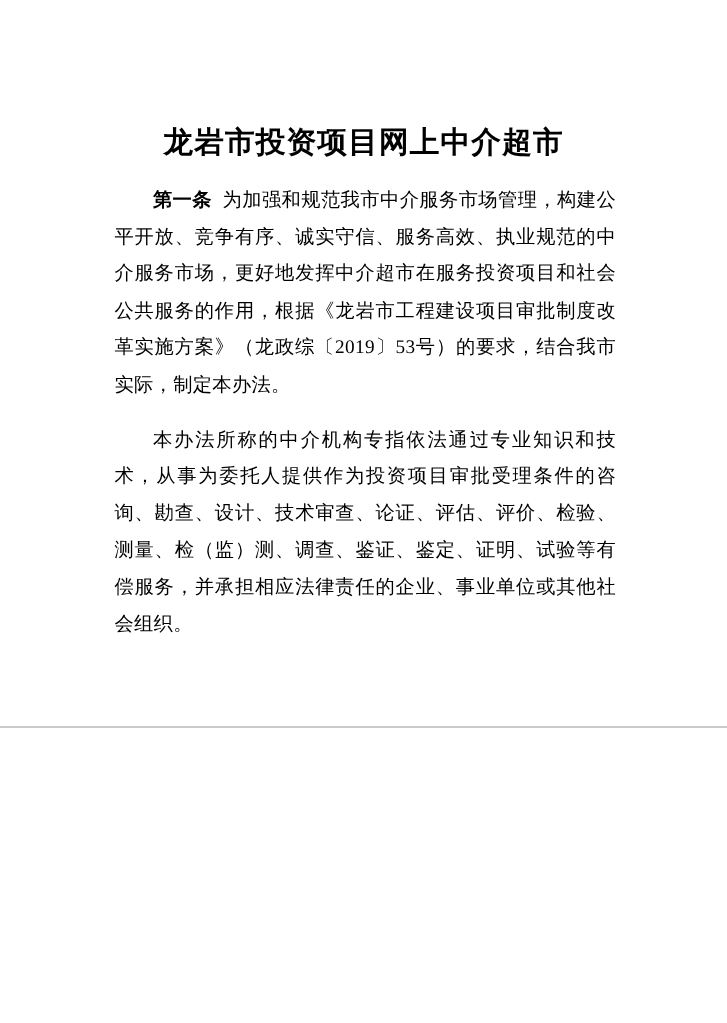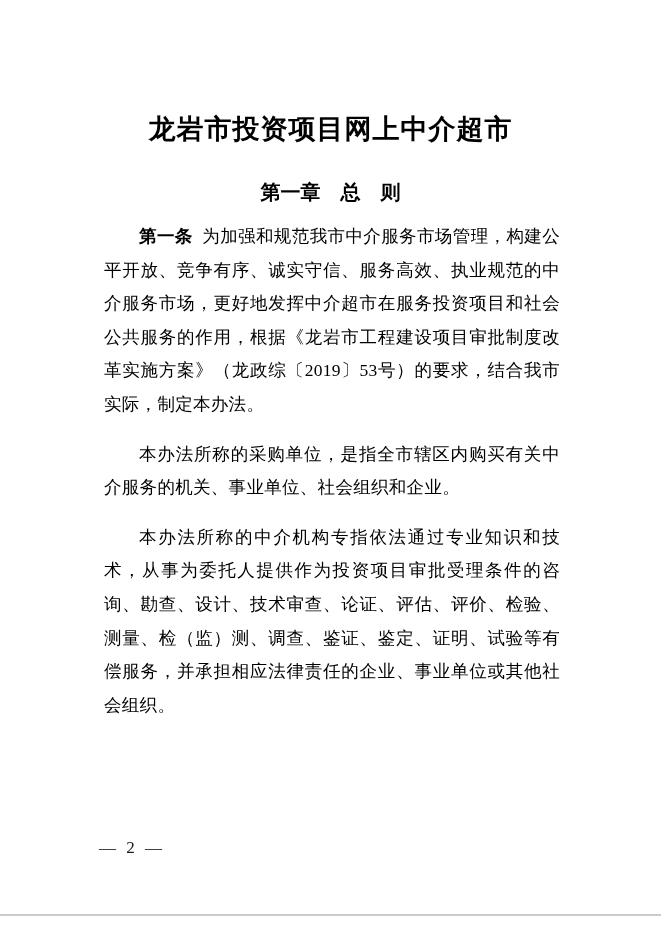--- a/index.html
+++ b/index.html
@@ -3,21 +3,21 @@
 <meta charset="utf-8">
 <style>
   html, body {
     margin: 0;
     padding: 0;
     background: #ffffff;
   }
   .page {
     position: relative;
     width: 661px;
-    height: 916px;
+    height: 662px;
     background: #ffffff;
     color: #000000;
     overflow: hidden;
     font-family: "Liberation Serif", "DejaVu Serif", serif;
   }
   .doc-title {
     margin: 0;
     padding-top: 110px;
     text-align: center;
     font-size: 27px;
@@ -70,32 +70,28 @@
 </style>
 </head>
 <body>
 
 <div class="page">
 
   <h1 class="doc-title">
     <span>龙岩市投资项目网上中介超市</span><br>
   </h1>
 
-  <h2 class="chapter-heading">第一章　总　则</h2>
 
   <div class="doc-body">
 
     <p class="para">
       <span class="para-label">第一条</span><span>为加强和规范我市中介服务市场管理，构建公平开放、竞争有序、诚实守信、服务高效、执业规范的中介服务市场，更好地发挥中介超市在服务投资项目和社会公共服务的作用，根据《龙岩市工程建设项目审批制度改革实施方案》（龙政综〔2019〕53号）的要求，结合我市实际，制定本办法。</span>
     </p>
 
 
-    <p class="para">
-      <span class="para-label"></span><span>本办法所称的采购单位，是指全市辖区内购买有关中介服务的机关、事业单位、社会组织和企业。</span>
-    </p>
 
     <p class="para">
       <span class="para-label"></span><span>本办法所称的中介机构专指依法通过专业知识和技术，从事为委托人提供作为投资项目审批受理条件的咨询、勘查、设计、技术审查、论证、评估、评价、检验、测量、检（监）测、调查、鉴证、鉴定、证明、试验等有偿服务，并承担相应法律责任的企业、事业单位或其他社会组织。</span>
     </p>
 
 
   </div>
 
   <div class="page-number">— 2 —</div>
 

